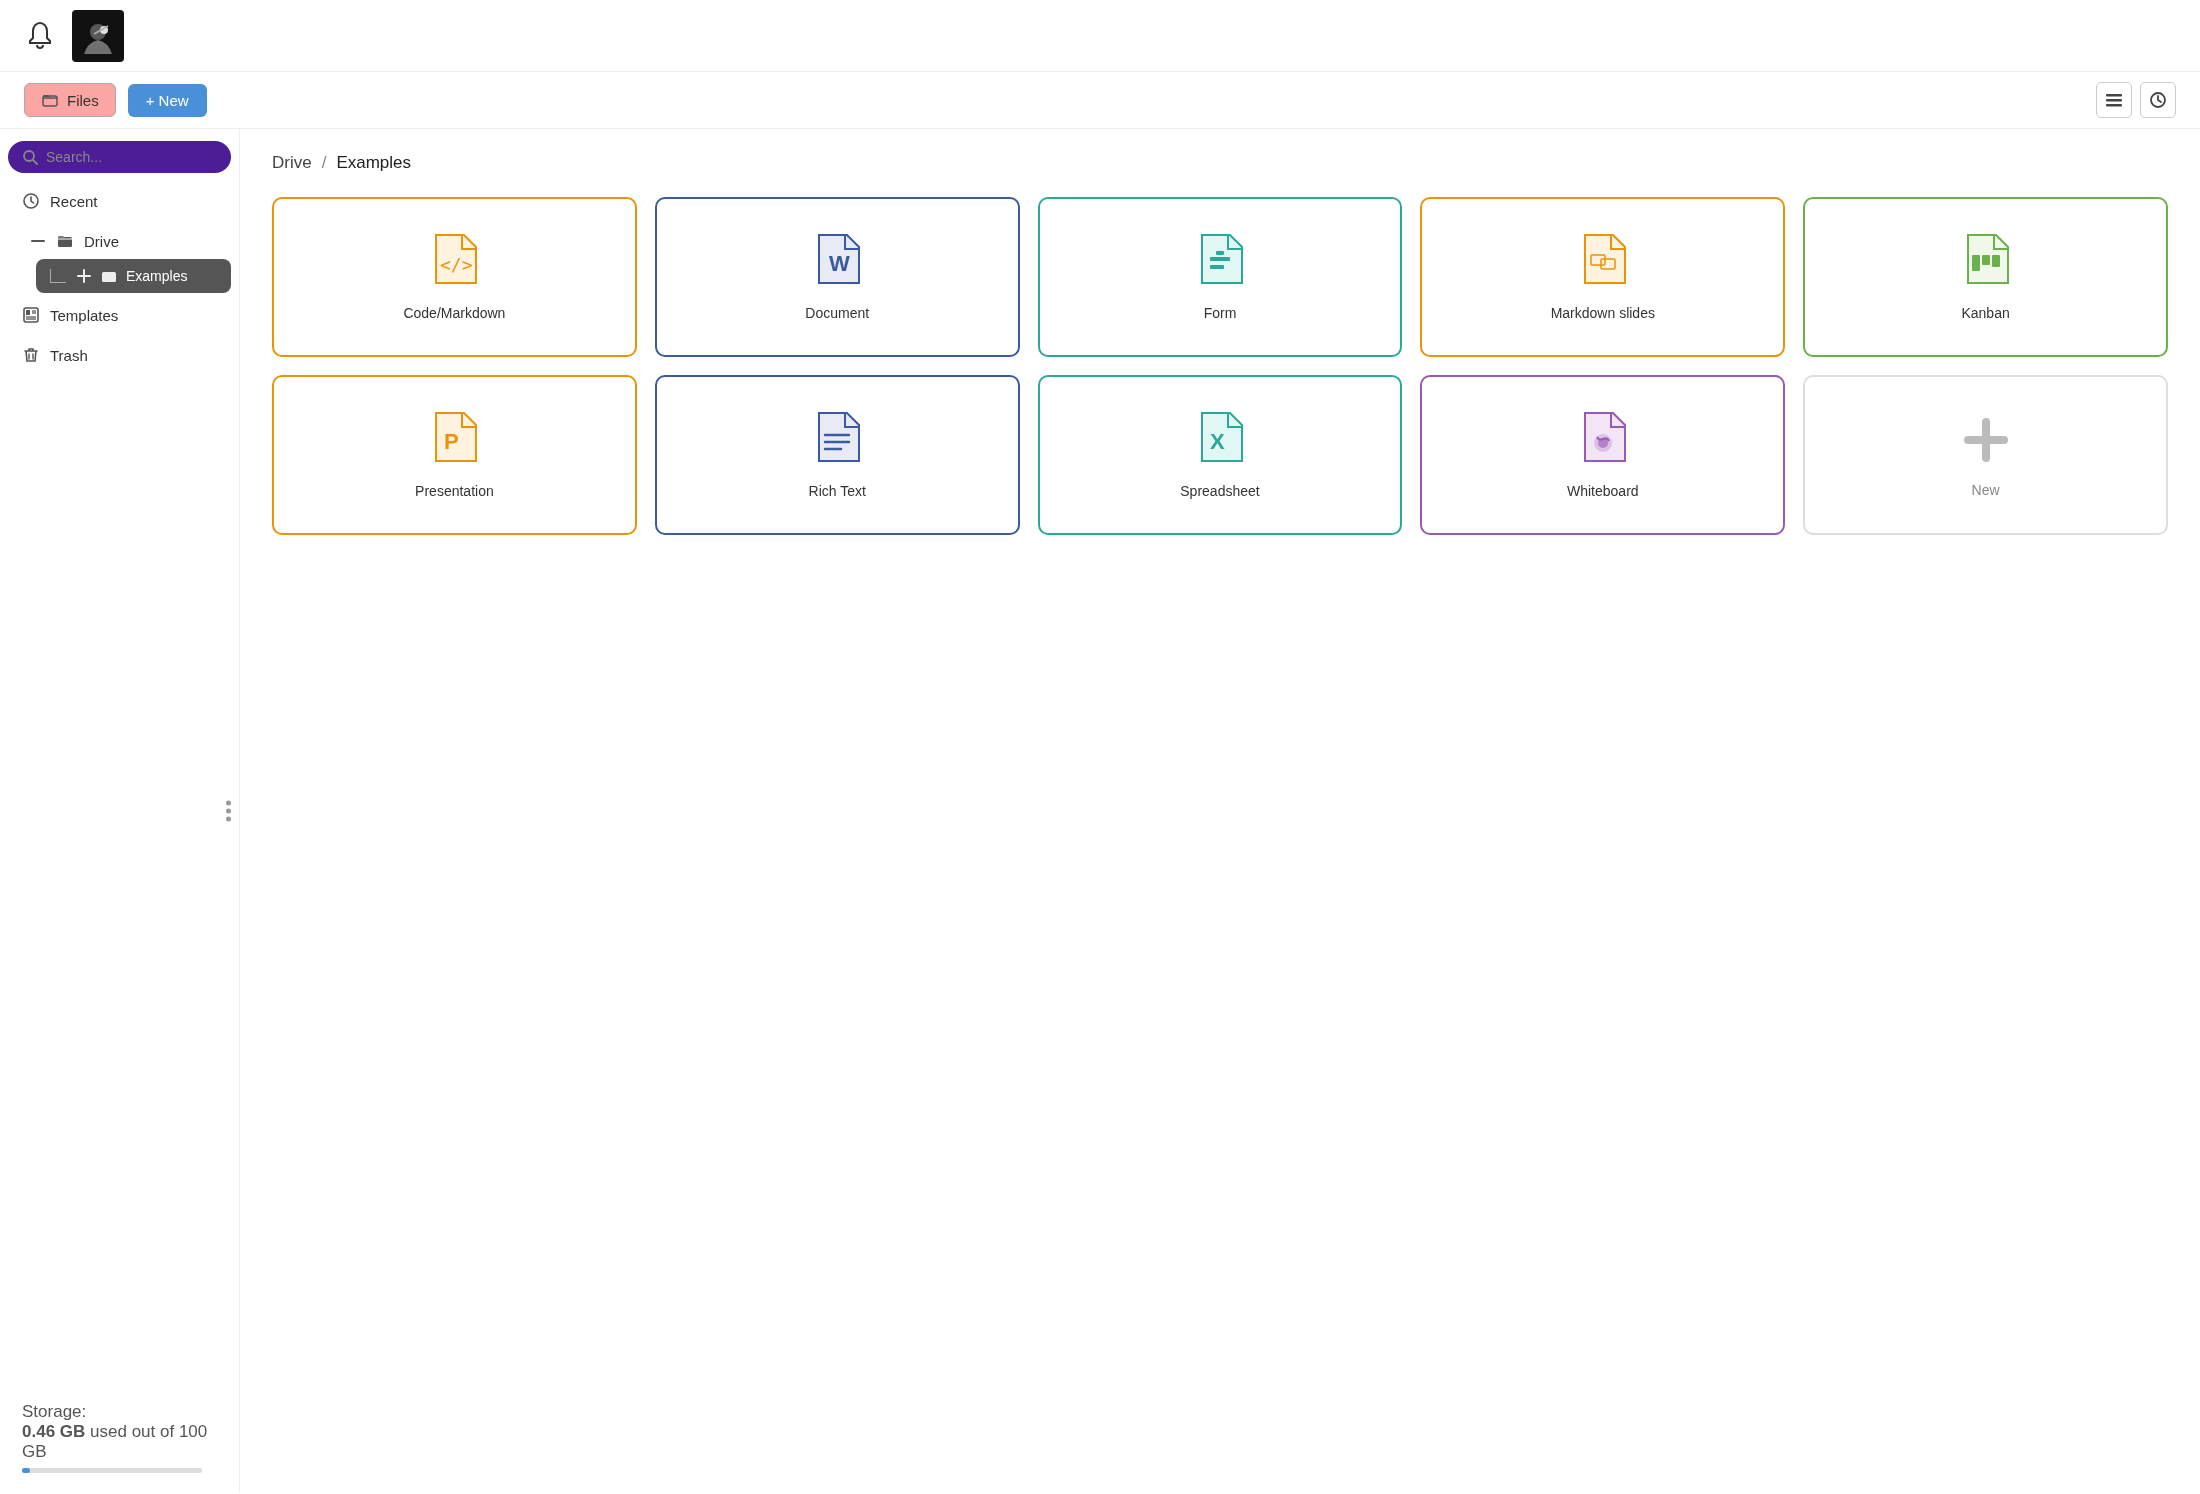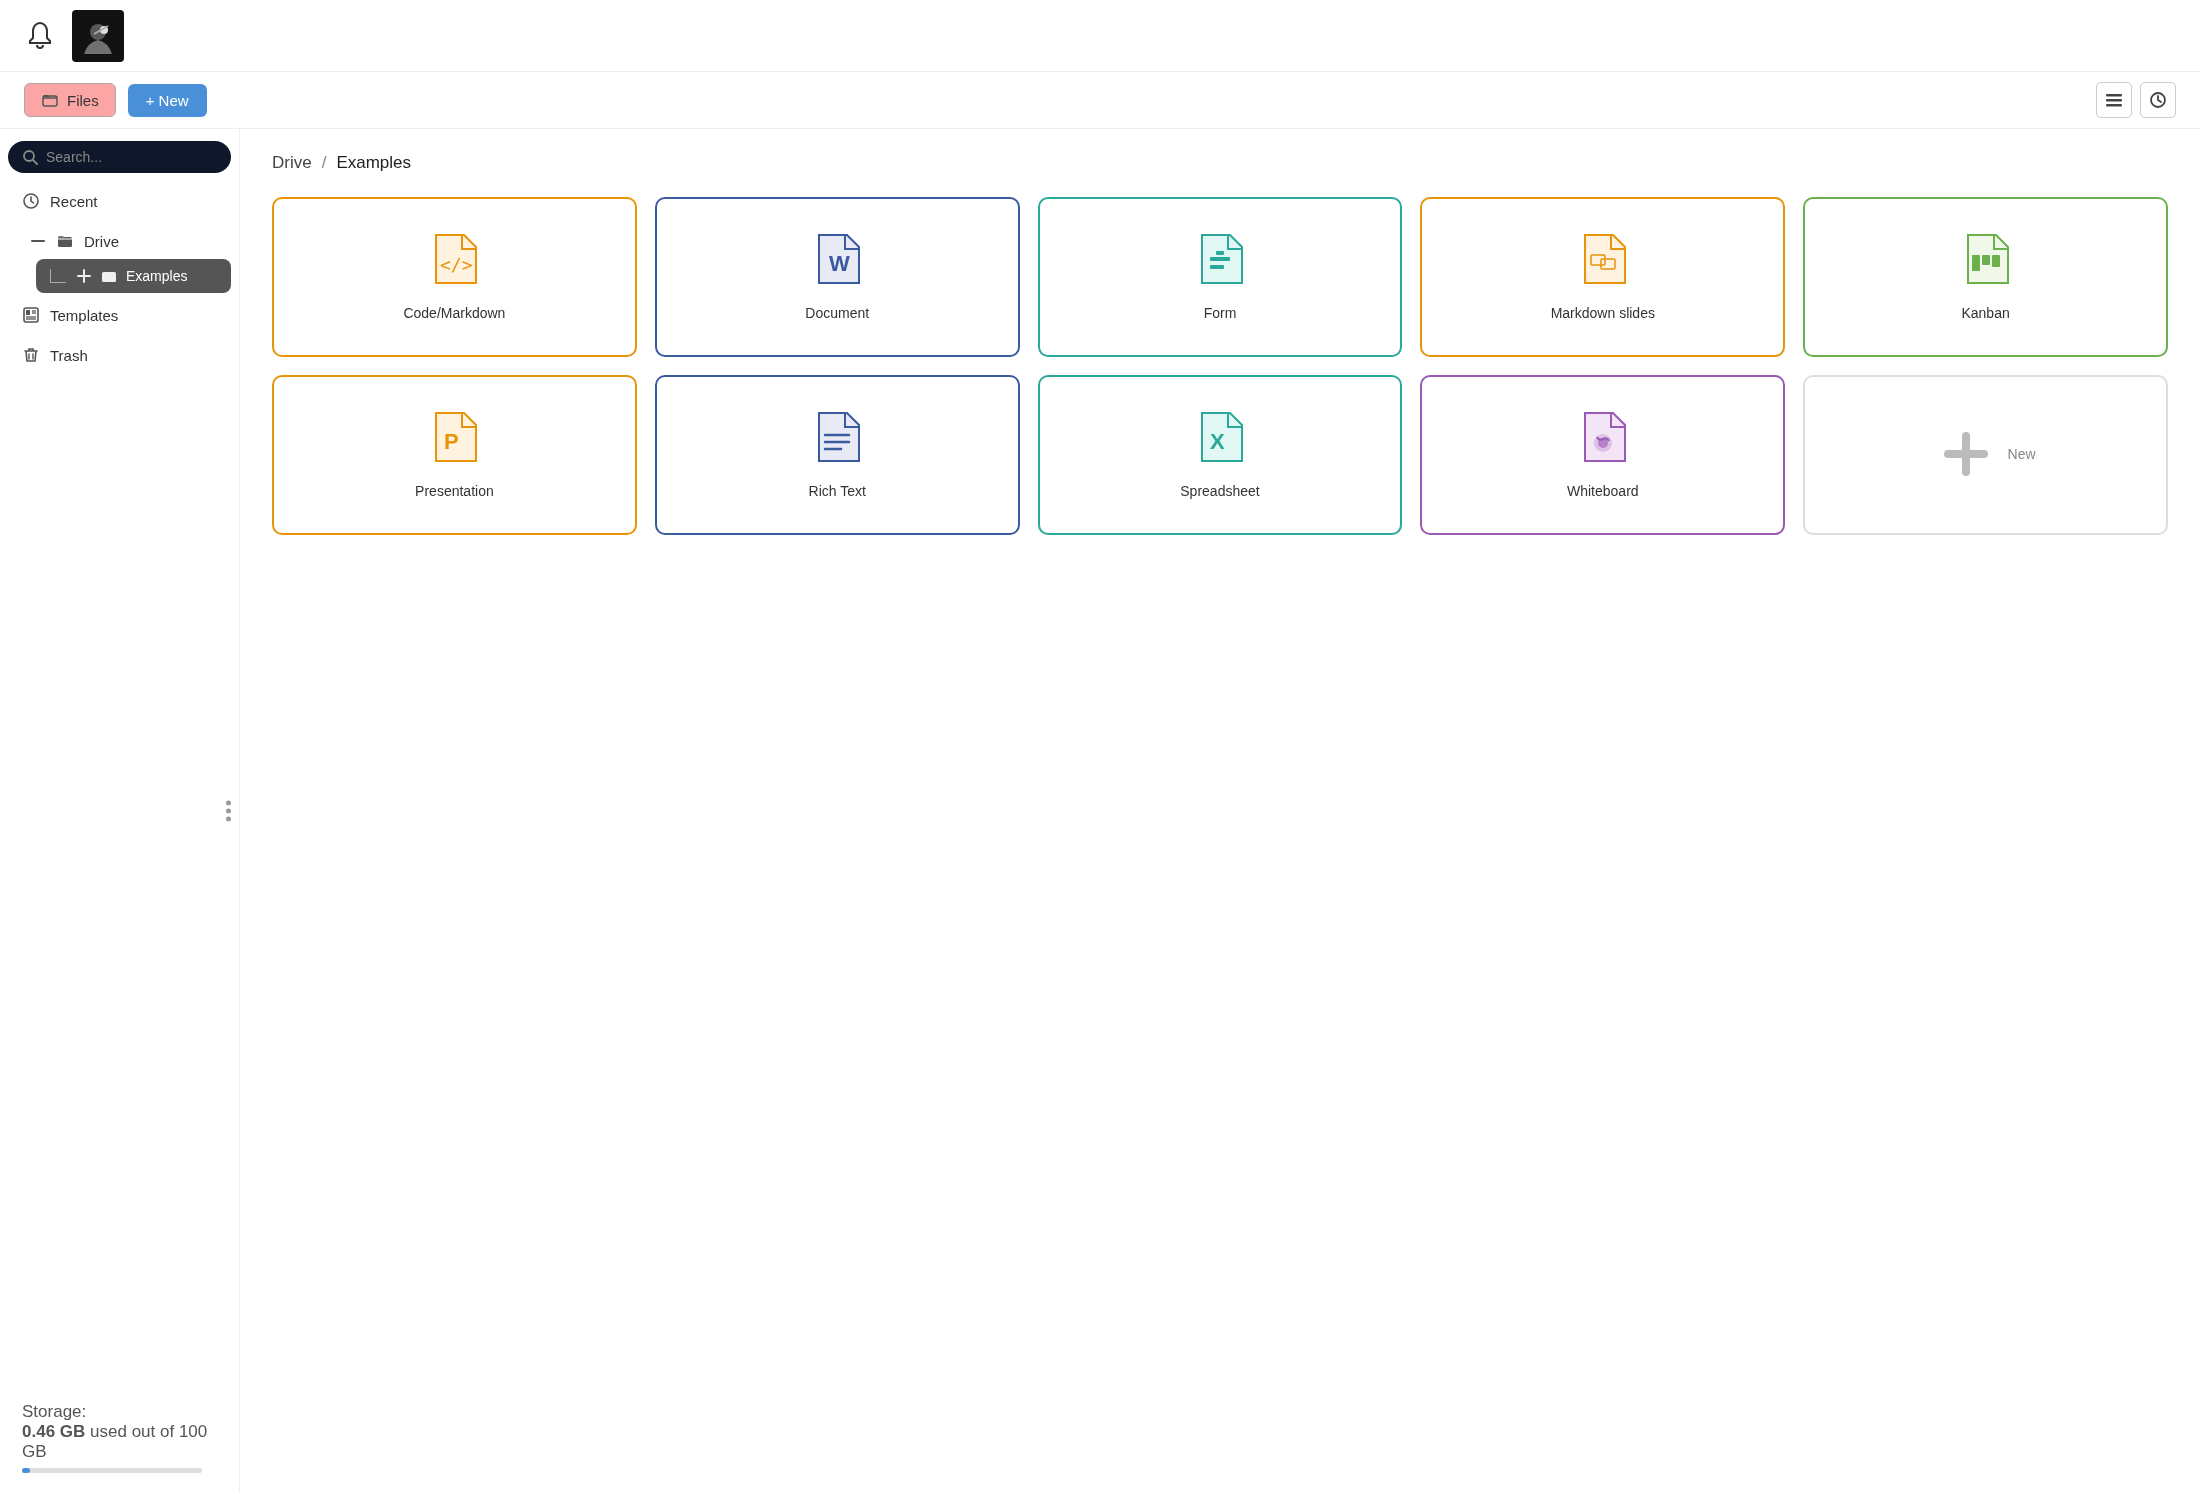--- a/index.html
+++ b/index.html
@@ -118,21 +118,21 @@
       padding: 12px 8px;
       display: flex;
       flex-direction: column;
       gap: 4px;
       position: relative;
     }
     .sidebar-search {
       display: flex;
       align-items: center;
       gap: 8px;
-      background: #0f172a;
+      background: #4c1d95;
       border-radius: 20px;
       padding: 8px 14px;
       margin-bottom: 6px;
       cursor: pointer;
     }
     .sidebar-search span {
       color: #888;
       font-size: 14px;
     }
     .sidebar-item {
@@ -258,21 +258,21 @@
       width: 64px;
       height: 64px;
     }
 
     
     .new-card {
       border: 2px solid #ddd;
       border-radius: 10px;
       padding: 28px 12px 31px;
       display: flex;
-      flex-direction: row;
+      flex-direction: column;
       align-items: center;
       justify-content: center;
       gap: 12px;
       cursor: pointer;
       background: #fff;
       min-height: 160px;
     }
     .plus-icon {
       width: 60px;
       height: 60px;

